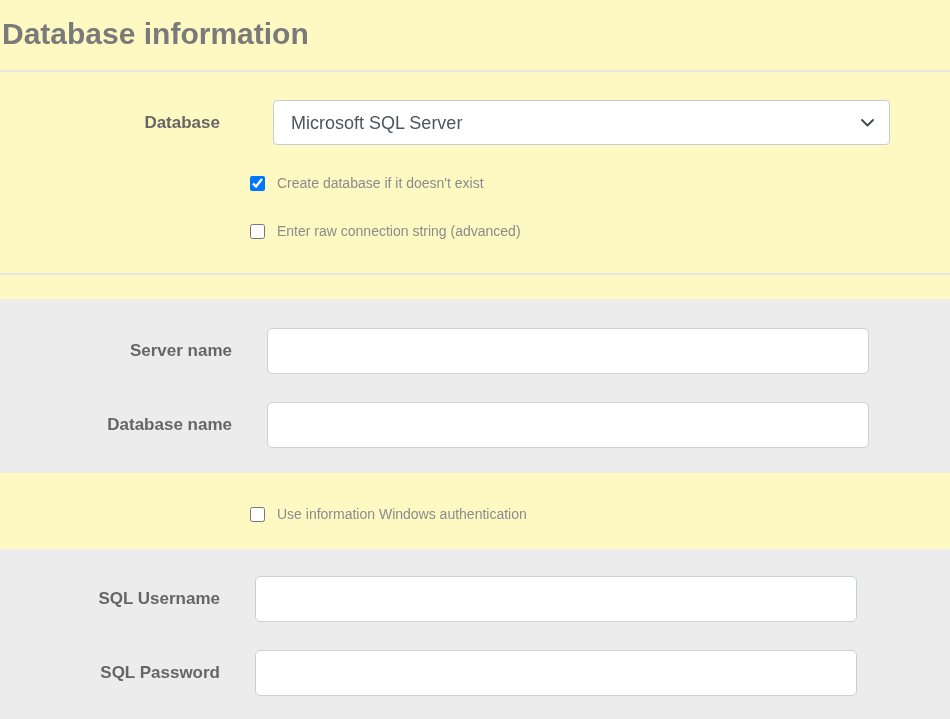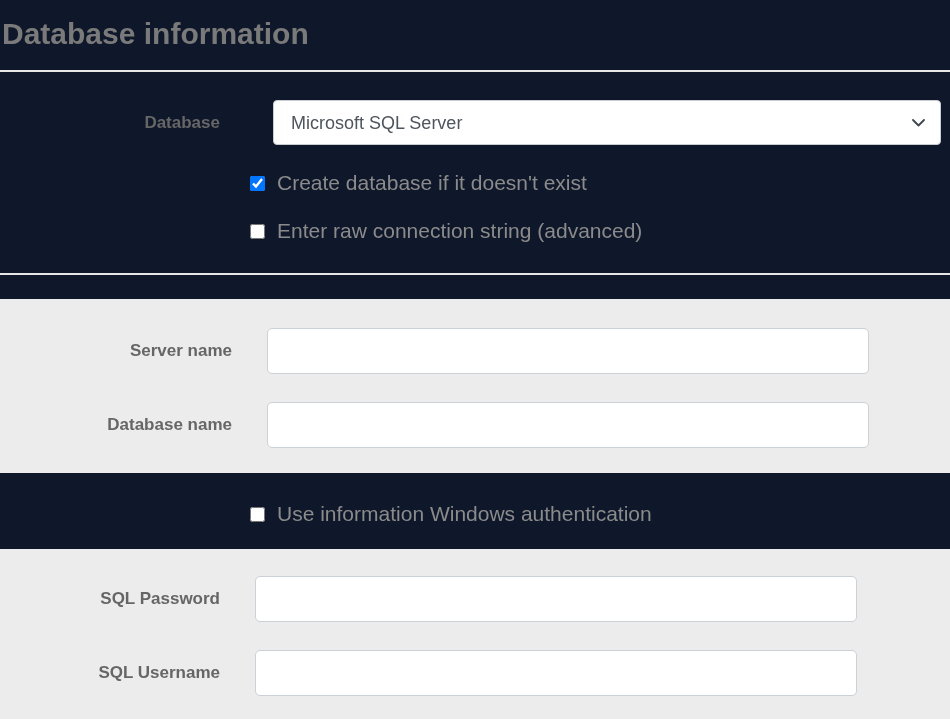--- a/index.html
+++ b/index.html
@@ -5,21 +5,21 @@
   * { box-sizing: border-box; }
   html, body {
     margin: 0; padding: 0;
     background: #ffffff;
     font-family: "Liberation Sans", sans-serif;
   }
   .page {
     width: 950px;
     height: 719px;
     overflow: hidden;
-    background: #0f172a;
+    background: #fef9c3;
   }
   .page-title {
     margin: 0;
     padding: 14px 0 0 2px;
     font-size: 30px;
     line-height: 40px;
     font-weight: 600;
     color: #7a7a7a;
   }
   .divider {
@@ -43,21 +43,21 @@
   }
 
   .select-row { margin-top: 28px; gap: 21px; }
   .select-wrap {
     position: relative;
     margin-left: 32px;
   }
   .db-select {
     -webkit-appearance: none;
     appearance: none;
-    width: 668px;
+    width: 617px;
     height: 45px;
     border: 1px solid #c9cdd2;
     border-radius: 4px;
     background: #ffffff;
     font-family: inherit;
     font-size: 18px;
     color: #4e555d;
     padding: 0 44px 0 17px;
     outline: none;
   }
@@ -81,21 +81,21 @@
   .checkbox-row.cb2 { margin-top: 26px; }
   .checkbox-row.cb3 { margin-top: 30px; }
   .cb {
     width: 15px;
     height: 15px;
     margin: 0 12px 0 0;
     accent-color: #0075ff;
     cursor: pointer;
   }
   .cb-label {
-    font-size: 21px;
+    font-size: 14px;
     color: #8b8b8b;
     line-height: 22px;
   }
 
   .gray-section {
     background: #ececec;
     margin-top: 24px;
   }
   .gray-section.server { padding: 29px 12px 25px; }
   .gray-section.sql    { padding: 27px 0 24px; }
@@ -158,22 +158,22 @@
     </div>
   </section>
 
   <label class="checkbox-row cb3">
     <input type="checkbox" class="cb" style="">
     <span class="cb-label">Use information Windows authentication</span>
   </label>
 
   <section class="gray-section sql">
     <div class="form-row">
-      <label class="field-label">SQL Password</label>
+      <label class="field-label">SQL Username</label>
       <input type="text" class="text-input" value="" style="">
     </div>
     <div class="form-row">
-      <label class="field-label">SQL Username</label>
+      <label class="field-label">SQL Password</label>
       <input type="text" class="text-input" value="" style="">
     </div>
   </section>
 
 </div>
 
 </body></html>

